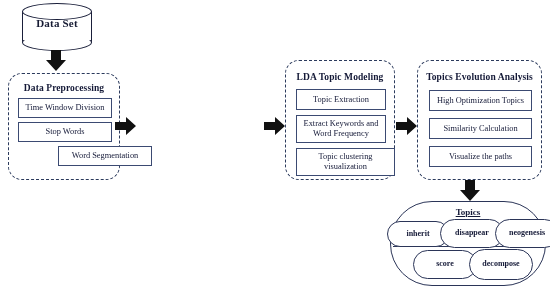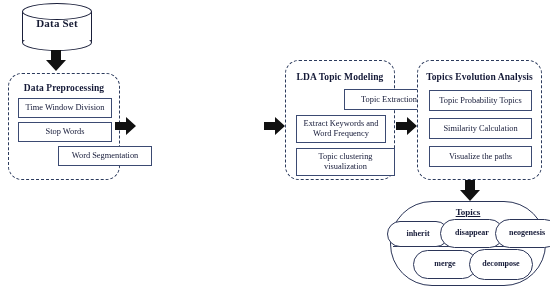--- a/index.html
+++ b/index.html
@@ -167,50 +167,50 @@
 
 
   <div class="abs arrow-right" style="left:264px; top:116px;">
     <svg width="22" height="20" viewBox="0 0 22 20">
         <polygon points="0,6 11,6 11,1 21,10 11,19 11,14 0,14" fill="#111111"></polygon>
       </svg>
   </div>
 
   <div class="abs stage" style="left:285px; top:60px; width:110px; height:120px;">
     <div class="stage-title" style="top:11px;">LDA Topic Modeling</div>
-    <div class="abs ibox" style="left:10px; top:28px; width:90px; height:21px;margin-left:48px;">Topic Extraction</div>
+    <div class="abs ibox" style="left:10px; top:28px; width:90px; height:21px;">Topic Extraction</div>
     <div class="abs ibox" style="left:10px; top:54px; width:90px; height:28px;">Extract Keywords and Word Frequency</div>
     <div class="abs ibox" style="left:10px; top:87px; width:99px; height:28px;">Topic clustering visualization</div>
   </div>
 
   <div class="abs arrow-right" style="left:396px; top:116px;">
     <svg width="22" height="20" viewBox="0 0 22 20">
         <polygon points="0,6 11,6 11,1 21,10 11,19 11,14 0,14" fill="#111111"></polygon>
       </svg>
   </div>
 
   <div class="abs stage" style="left:417px; top:60px; width:125px; height:120px;">
     <div class="stage-title" style="top:11px;">Topics Evolution Analysis</div>
-    <div class="abs ibox" style="left:11px; top:29px; width:103px; height:21px;">Topic Probability Topics</div>
+    <div class="abs ibox" style="left:11px; top:29px; width:103px; height:21px;">High Optimization Topics</div>
     <div class="abs ibox" style="left:11px; top:57px; width:103px; height:21px;">Similarity Calculation</div>
     <div class="abs ibox" style="left:11px; top:85px; width:103px; height:21px;">Visualize the paths</div>
   </div>
 
   <div class="abs arrow-down" style="left:459px; top:180px;">
     <svg width="22" height="22" viewBox="0 0 22 22">
         <polygon points="6,0 16,0 16,10 21,10 11,21 1,10 6,10" fill="#111111"></polygon>
       </svg>
   </div>
 
   <div class="abs topics-outer" style="left:390px; top:201px; width:156px; height:85px;">
     <div class="topics-title" style="top:5px;text-decoration:underline;">Topics</div>
 
     <div class="abs rowline" style="left:2px; top:44px; width:152px;"></div>
 
     <div class="abs pill" style="left:-4px; top:19px; width:62px; height:26px;">inherit</div>
     <div class="abs pill" style="left:49px; top:17px; width:64px; height:29px;">disappear</div>
     <div class="abs pill" style="left:104px; top:17px; width:64px; height:29px;">neogenesis</div>
 
-    <div class="abs pill" style="left:22px; top:48px; width:64px; height:29px;">merge</div>
+    <div class="abs pill" style="left:22px; top:48px; width:64px; height:29px;">score</div>
     <div class="abs pill" style="left:78px; top:47px; width:64px; height:31px;">decompose</div>
   </div>
 
 </div>
 
 </body></html>

